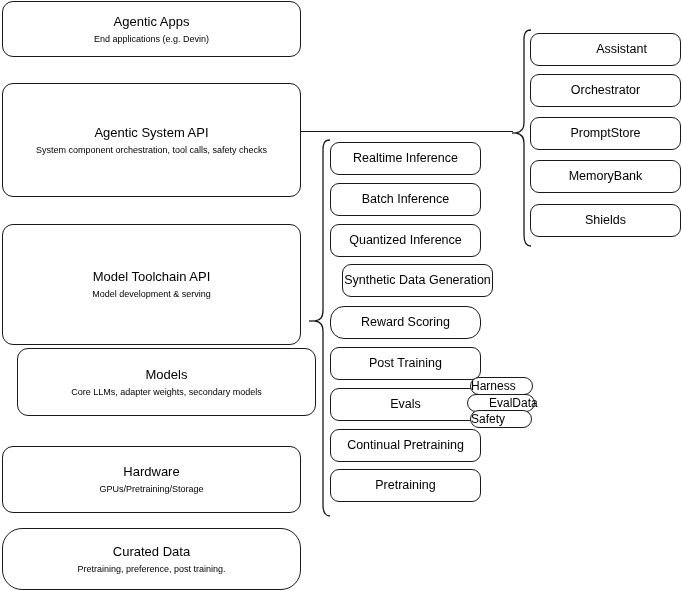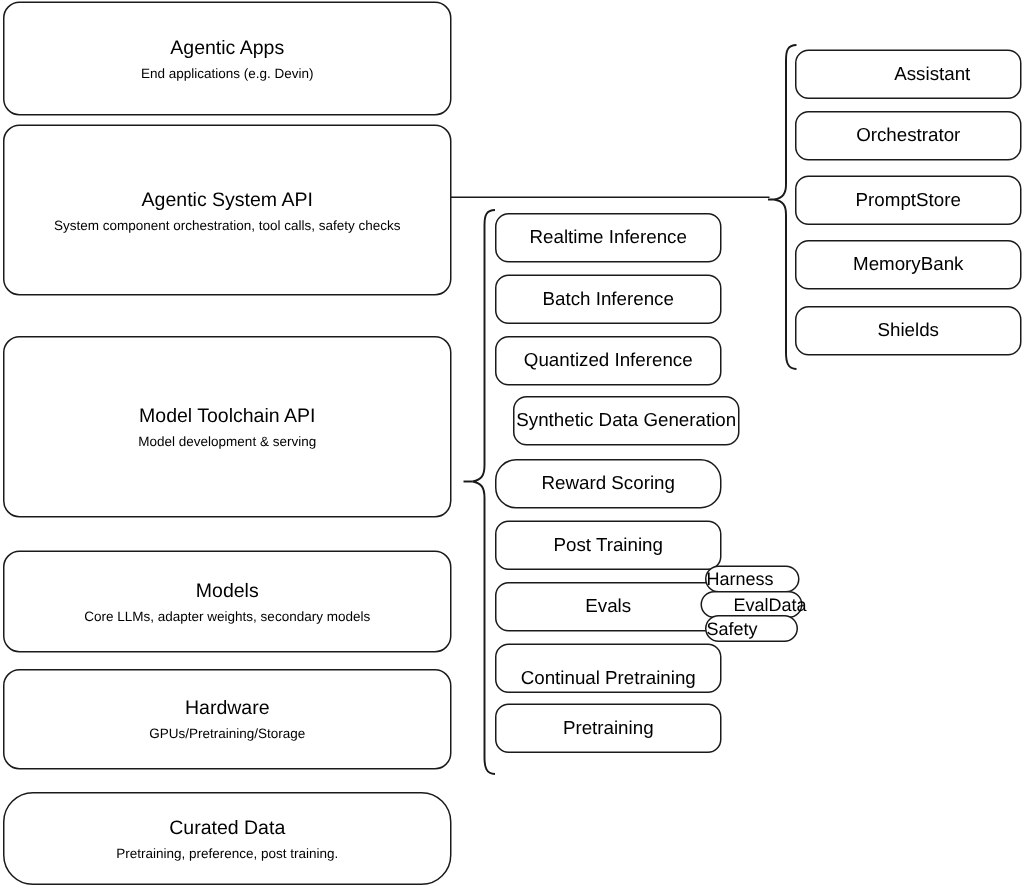--- a/index.html
+++ b/index.html
@@ -81,36 +81,36 @@
     position: absolute;
     pointer-events: none;
   }
   .brace svg { display: block; }
 </style>
 </head>
 <body>
 
 <div id="canvas">
 
-  <div class="box layer-box" style="top:1px;height:76px;">
+  <div class="box layer-box" style="top:1px;height:56px;">
     <div class="title">Agentic Apps</div>
     <div class="subtitle">End applications (e.g. Devin)</div>
   </div>
 
   <div class="box layer-box" style="top:83px;height:114px;">
     <div class="title">Agentic System API</div>
     <div class="subtitle">System component orchestration, tool calls, safety checks</div>
   </div>
 
   <div class="box layer-box" style="top:224px;height:121px;">
     <div class="title">Model Toolchain API</div>
     <div class="subtitle">Model development &amp; serving</div>
   </div>
 
-  <div class="box layer-box" style="top:367px;height:68px;">
+  <div class="box layer-box" style="top:348px;height:68px;margin-left:15px;">
     <div class="title">Models</div>
     <div class="subtitle">Core LLMs, adapter weights, secondary models</div>
   </div>
 
   <div class="box layer-box" style="top:446px;height:67px;">
     <div class="title">Hardware</div>
     <div class="subtitle">GPUs/Pretraining/Storage</div>
   </div>
 
   <div class="box layer-box" style="top:528px;height:62px;border-radius:20px;">
@@ -148,21 +148,21 @@
   </div>
   <div class="box mid-box" style="top:306px;border-radius:14px;">
     <div class="title">Reward Scoring</div>
   </div>
   <div class="box mid-box" style="top:347px;">
     <div class="title">Post Training</div>
   </div>
   <div class="box mid-box" style="top:388px;">
     <div class="title">Evals</div>
   </div>
-  <div class="box mid-box" style="top:429px;justify-content:flex-end;">
+  <div class="box mid-box" style="top:429px;">
     <div class="title">Continual Pretraining</div>
   </div>
   <div class="box mid-box" style="top:469px;">
     <div class="title">Pretraining</div>
   </div>
 
   <div class="pill" style="left:470px;top:377px;width:63px;height:18px;">
     <span>Harness</span>
   </div>
   <div class="pill" style="left:467px;top:394px;width:68px;height:18px;padding-left:21px;">

